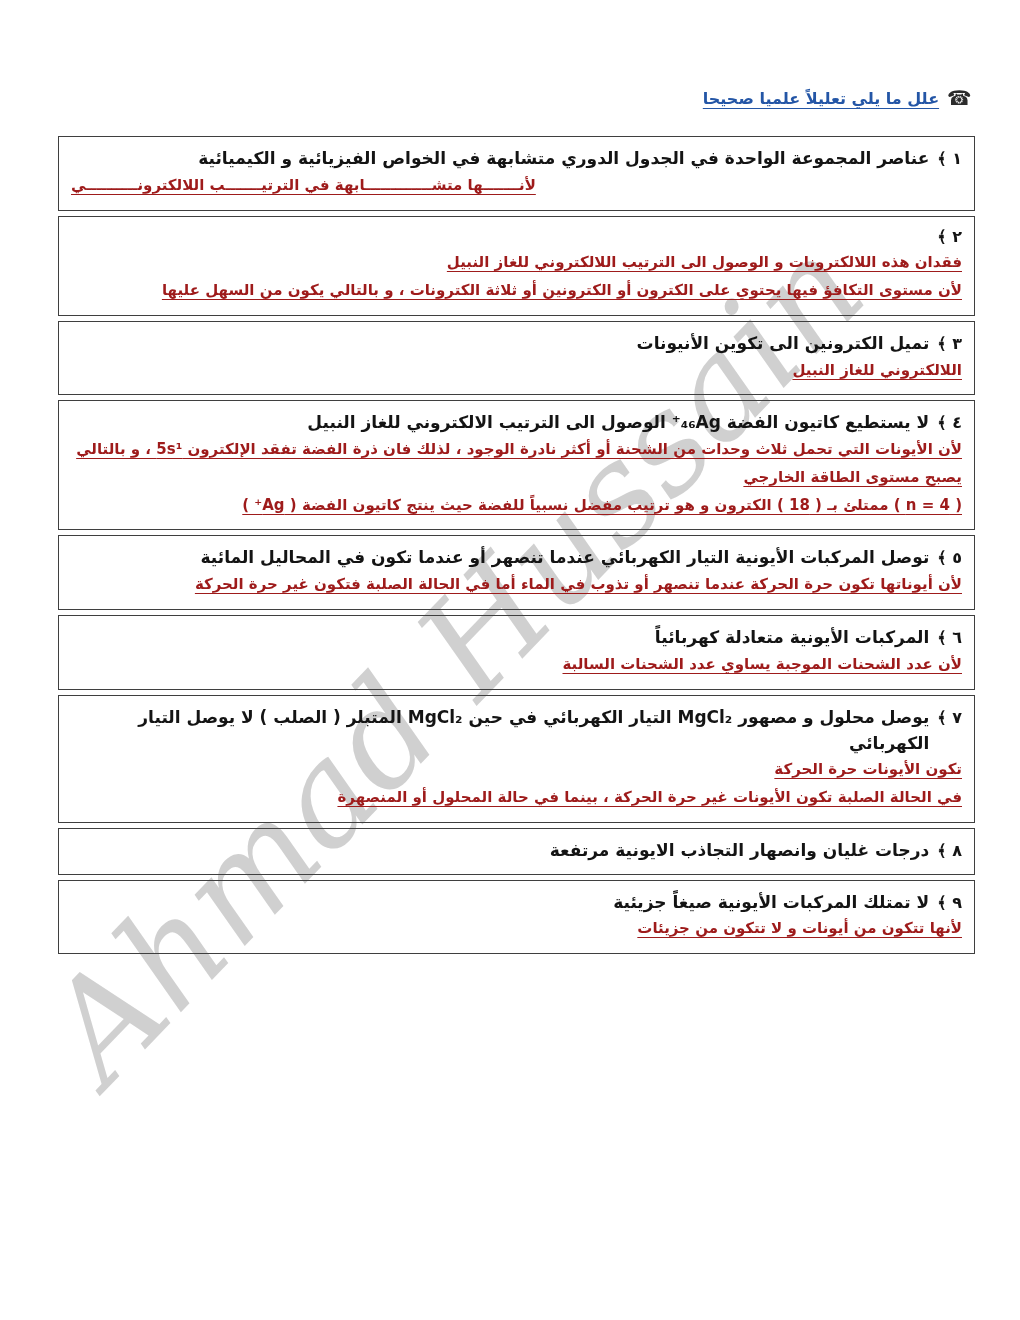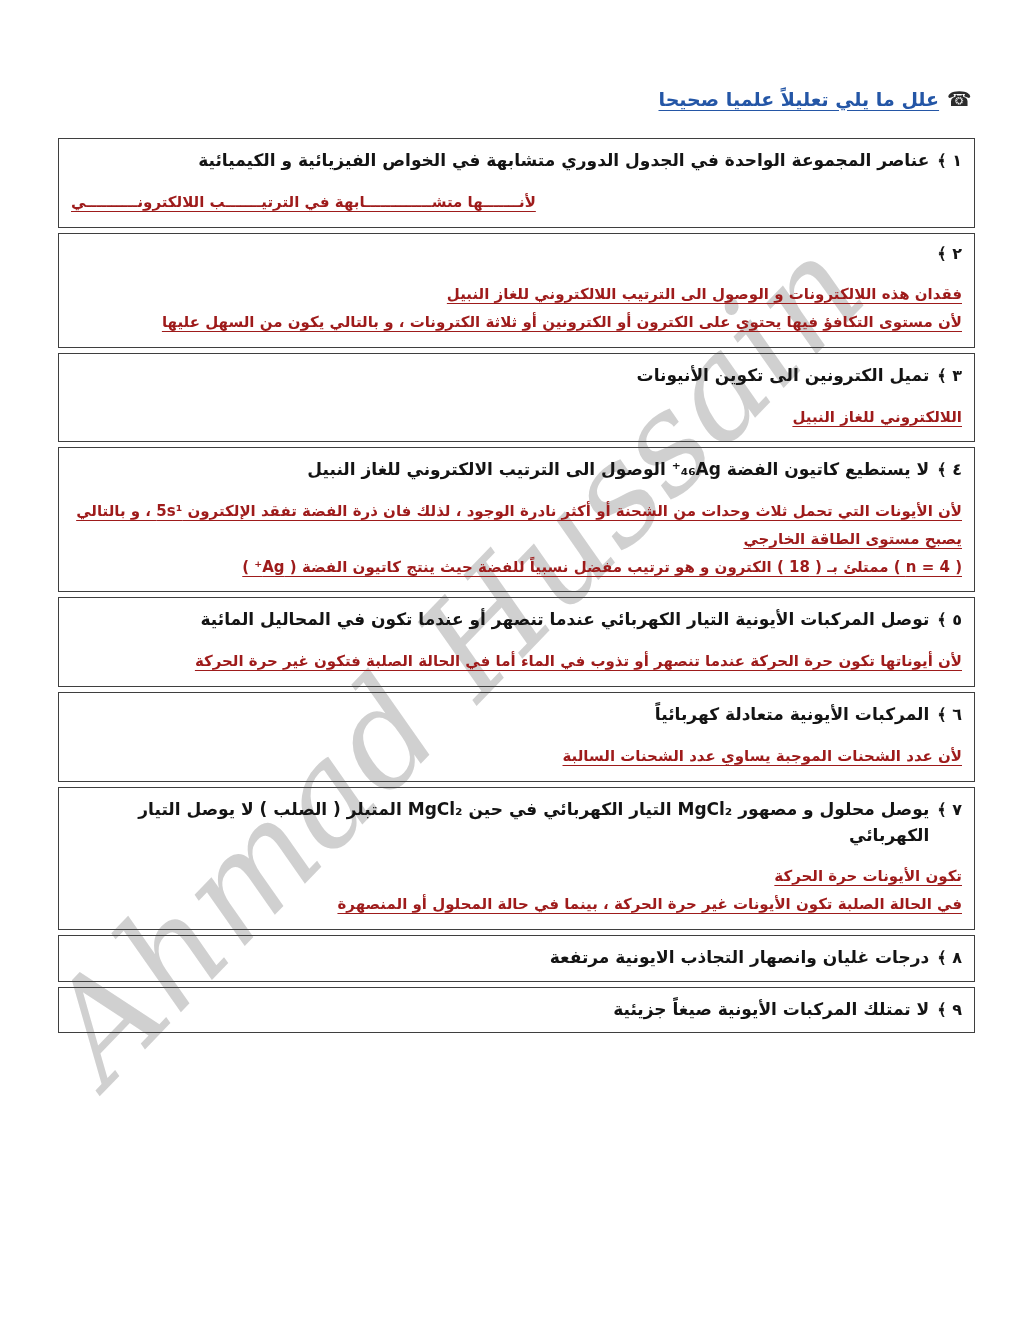--- a/index.html
+++ b/index.html
@@ -47,21 +47,21 @@
     padding:88px 48px 0 0;
   }
   .phone-icon{
     font-size:20px;
     color:#2b2b2b;
     line-height:1;
   }
   .doc-title{
     color:var(--title-color);
     font-weight:bold;
-    font-size:19px;
+    font-size:16px;
     text-decoration:underline;
     text-underline-offset:4px;
   }
   .question-list{
     margin:28px 45px 0 58px;
     display:flex;
     flex-direction:column;
     gap:5px;
   }
   .qbox{
@@ -77,21 +77,20 @@
     color:#141414;
     font-weight:bold;
     font-size:17px;
     line-height:1.55;
   }
   .qnum{
     white-space:nowrap;
     font-size:16px;
   }
   .answer{
-    margin-top:15px;
     color:var(--answer-color);
     font-weight:bold;
     font-size:15px;
     line-height:1.85;
   }
   .answer-line{
     text-decoration:underline;
     text-underline-offset:4px;
     text-decoration-thickness:1px;
   }
@@ -192,17 +191,20 @@
       <span class="qnum">٨ ﴾</span>
       <span class="qtext">درجات غليان وانصهار التجاذب الايونية مرتفعة</span>
     </div>
   </div>
 
   <div class="qbox">
     <div class="qline">
       <span class="qnum">٩ ﴾</span>
       <span class="qtext">لا تمتلك المركبات الأيونية صيغاً جزيئية</span>
     </div>
+    <div class="answer">
+            <div class="answer-line">لأنها تتكون من أيونات و لا تتكون من جزيئات</div>
+          </div>
   </div>
 </div>
 
   </div>
 </div>
 
 </body></html>

